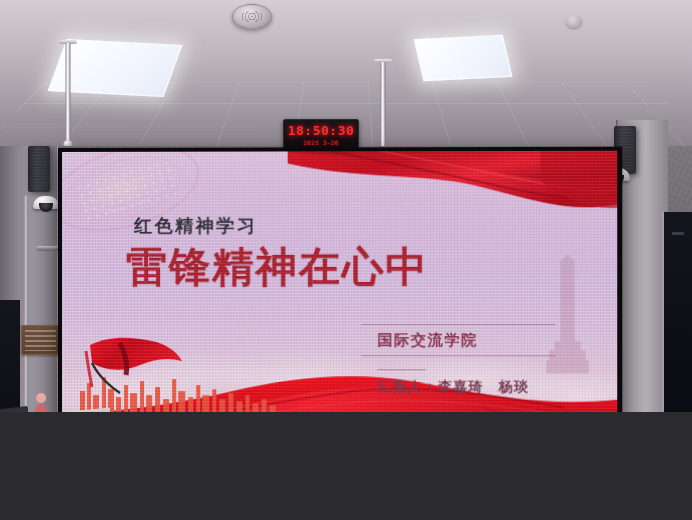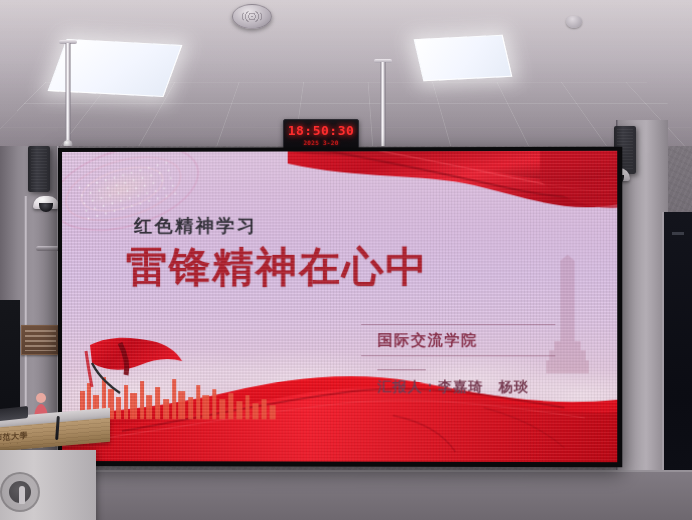--- a/index.html
+++ b/index.html
@@ -4,21 +4,21 @@
 <style>
   * { margin:0; padding:0; box-sizing:border-box; }
   html,body{
     width:692px; height:520px;
     overflow:hidden;
     font-family:"Liberation Sans","DejaVu Sans",sans-serif;
     background:#2b2b2e;
   }
   #scene{
     position:relative;
-    width:692px; height:520px;
+    width:692px; height:412px;
     overflow:hidden;
     background:#6e6e72;
   }
 
   
   .ceiling{
     position:absolute; left:0; top:0; width:692px; height:152px;
     background:linear-gradient(to bottom,#cfc7cc 0%,#c6bec6 40%,#b6aeb6 75%,#a79fa8 100%);
     overflow:hidden;
   }

